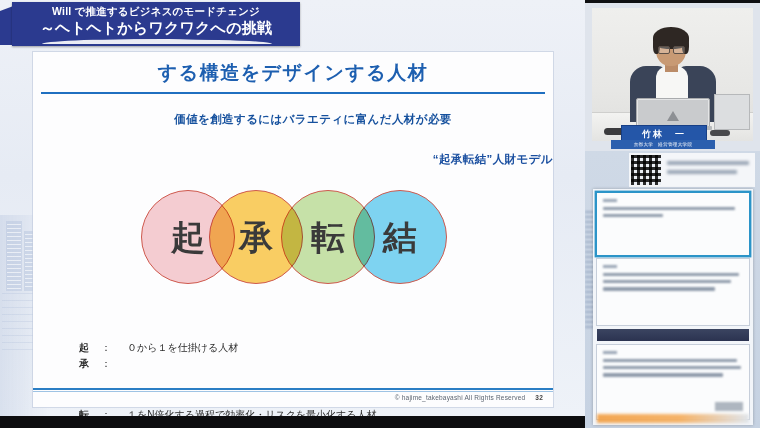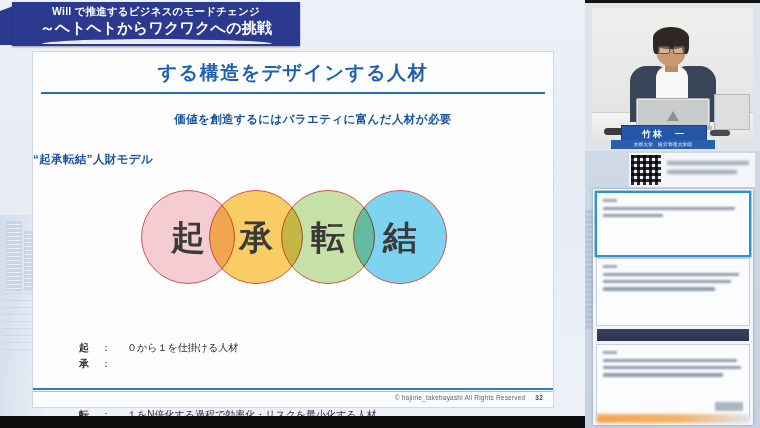--- a/index.html
+++ b/index.html
@@ -33,21 +33,21 @@
         clip-path:polygon(0 55%,14% 6%,55% 0,100% 40%,100% 100%,0 100%);}
 
   
   .card{position:absolute;left:33px;top:52px;width:520px;height:355px;background:#fdfdfe;
         box-shadow:0 0 0 1px rgba(190,200,220,.6);}
   .card-title{position:absolute;left:0;top:8px;width:520px;text-align:center;
         color:#1d5fb0;font-size:19px;font-weight:bold;letter-spacing:1.5px;}
   .title-rule{position:absolute;left:8px;top:40px;width:504px;height:2.2px;background:#1f6fc0;}
   .subtitle{position:absolute;left:0;top:60px;width:520px;text-align:center;
         color:#16519e;font-size:11.5px;font-weight:bold;letter-spacing:.4px;padding-left:20px;}
-  .model-label{position:absolute;left:0;top:100px;width:520px;text-align:left;
+  .model-label{position:absolute;left:0;top:100px;width:520px;text-align:right;
         color:#1a4fa0;font-size:11.5px;font-weight:bold;letter-spacing:.4px;}
 
   
   .venn{position:absolute;left:108px;top:138px;width:308px;height:100px;}
   .circ{position:absolute;top:0;width:92px;height:92px;border-radius:50%;
         border:1.3px solid #d05a4e;mix-blend-mode:multiply;
         display:flex;align-items:center;justify-content:center;}
   .circ span{font-size:34px;font-weight:bold;color:#3a3a3a;line-height:1;mix-blend-mode:normal;
         font-family:"DejaVu Sans",sans-serif;}
   .c1{left:0;background:#f6ced2;}

